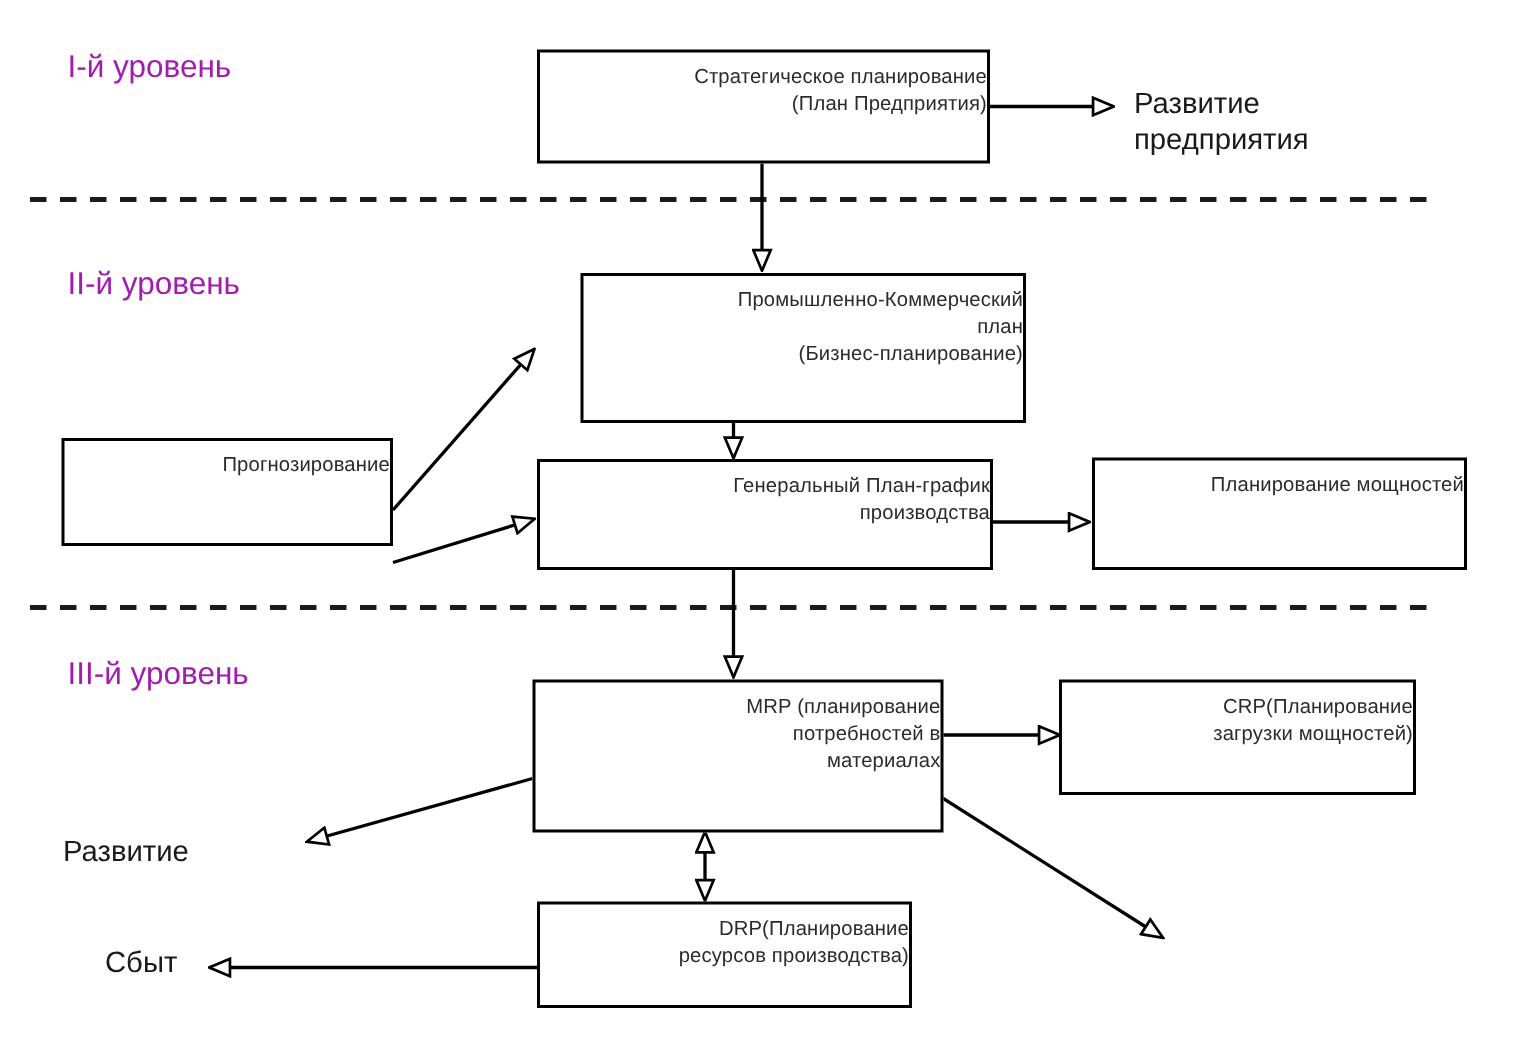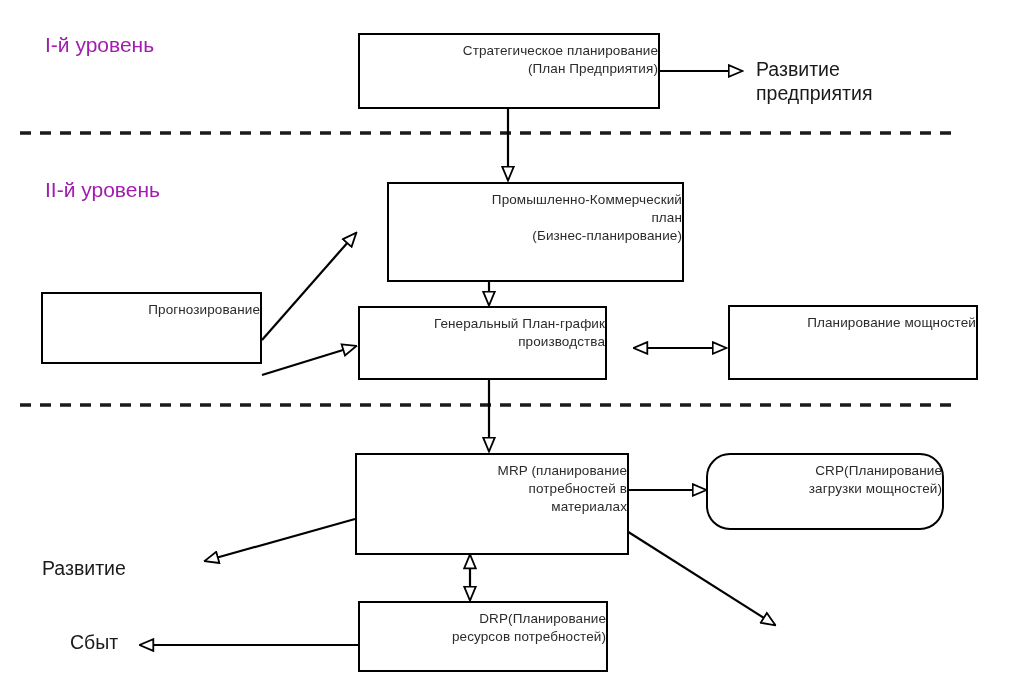--- a/index.html
+++ b/index.html
@@ -82,59 +82,60 @@
 
     <path d="M355,519 L205,561" fill="none" stroke="#000" stroke-width="2.2" marker-end="url(#ah)"></path>
 
     <path d="M611,521 L775,625" fill="none" stroke="#000" stroke-width="2.2" marker-end="url(#ah)"></path>
 
     <path d="M358,645 L140,645" fill="none" stroke="#000" stroke-width="2.2" marker-end="url(#ah)"></path>
   </svg>
 
   <div class="level-label" style="left:45px;top:33px;">I-й уровень</div>
   <div class="level-label" style="left:45px;top:178px;">II-й уровень</div>
+  <div class="level-label" style="left:45px;top:438px;">III-й уровень</div>
 
   <div class="box" style="left:358px;top:33px;width:302px;height:76px;">
     <span class="box-text">Стратегическое планирование
 (План Предприятия)</span>
   </div>
 
   <div class="box" style="left:352px;top:182px;width:297px;height:100px;margin-left:35px;">
     <span class="box-text">Промышленно-Коммерческий
 план
 (Бизнес-планирование)</span>
   </div>
 
   <div class="box" style="left:41px;top:292px;width:221px;height:72px;">
     <span class="box-text">Прогнозирование</span>
   </div>
 
-  <div class="box" style="left:358px;top:306px;width:249px;height:74px;padding-left:23px;">
+  <div class="box" style="left:358px;top:306px;width:304px;height:74px;padding-left:23px;">
     <span class="box-text">Генеральный План-график
 производства</span>
   </div>
 
   <div class="box" style="left:728px;top:305px;width:250px;height:75px;">
     <span class="box-text">Планирование мощностей</span>
   </div>
 
   <div class="box" style="left:355px;top:453px;width:274px;height:102px;">
     <span class="box-text">MRP (планирование
 потребностей в
 материалах</span>
   </div>
 
-  <div class="box" style="left:706px;top:453px;width:238px;height:77px;border-radius:24px;">
+  <div class="box" style="left:706px;top:453px;width:238px;height:77px;">
     <span class="box-text">CRP(Планирование
 загрузки мощностей)</span>
   </div>
 
   <div class="box" style="left:358px;top:601px;width:250px;height:71px;">
     <span class="box-text">DRP(Планирование
-ресурсов потребностей)</span>
+ресурсов производства)</span>
   </div>
 
   <div class="ext-label right" style="left:756px;top:57px;width:200px;">Развитие
 предприятия</div>
 
   <div class="ext-label" style="left:42px;top:556px;width:150px;text-align:left;">Развитие</div>
 
   <div class="ext-label" style="left:70px;top:630px;width:110px;text-align:left;">Сбыт</div>
 
 

